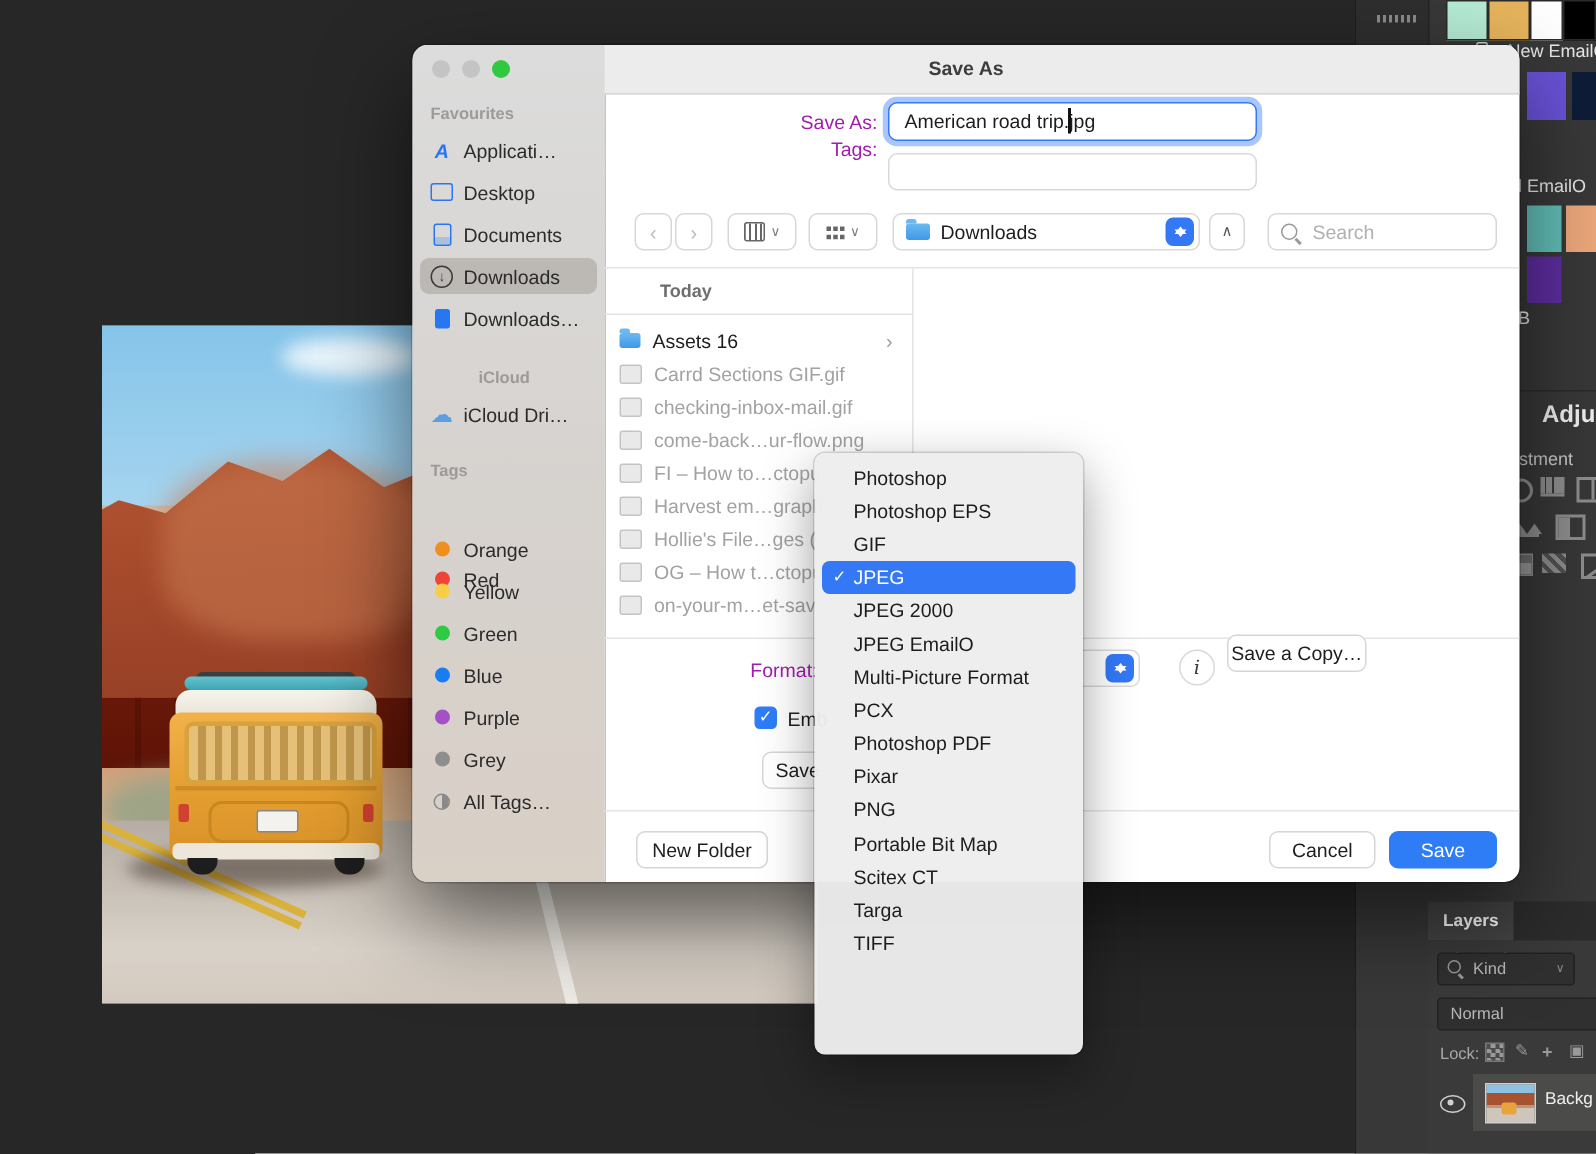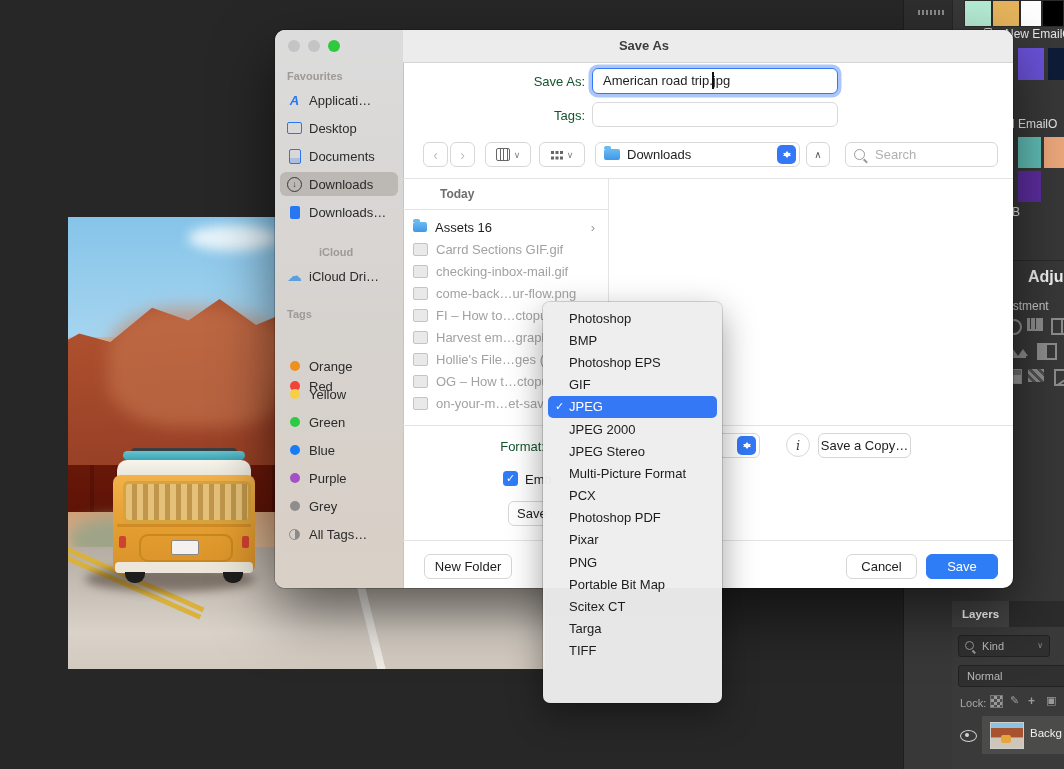--- a/index.html
+++ b/index.html
@@ -96,21 +96,21 @@
   .sb-item.sel{background:#bcb8b4;}
   .sbi{width:15px;display:inline-flex;justify-content:center;align-items:center;flex:none;}
   .sbi-app{color:#2776f2;font-weight:bold;font-size:13px;font-style:italic;}
   .ic-desktop{width:13px;height:10px;border:1.6px solid #2776f2;border-radius:2px;}
   .ic-doc{width:10px;height:13px;border:1.6px solid #2776f2;border-radius:2px;background:linear-gradient(transparent 60%,rgba(39,118,242,.25) 60%);}
   .ic-dl{width:13px;height:13px;border:1.6px solid #3a3a3a;border-radius:50%;color:#3a3a3a;font-size:9px;line-height:13px;text-align:center;}
   .ic-file{width:10px;height:13px;background:#2776f2;border-radius:2px;}
   .ic-cloud{color:#5c9fe0;font-size:15px;}
   .tag-dot{width:10px;height:10px;border-radius:50%;}
   .tag-ring{width:9px;height:9px;border-radius:50%;border:1.4px solid #8a8a8a;background:linear-gradient(90deg,transparent 55%,#8a8a8a 55%);}
-  .fld-lbl{font-size:13px;color:#14532d;text-align:right;}
+  .fld-lbl{font-size:13px;color:#a21caf;text-align:right;}
   .input{border-radius:6px;background:#fff;font-size:13px;color:#1d1d1f;}
   .focus-ring{border:1px solid #3478f6;box-shadow:0 0 0 3.5px rgba(52,120,246,.42);}
   .plain{border:1px solid #d9d9d9;}
   .tb-btn{height:25px;border:1px solid #d7d7d7;border-radius:6px;background:#fff;display:flex;align-items:center;justify-content:center;gap:4px;box-sizing:border-box;}
   .chev{color:#bdbdbd;font-size:14px;line-height:1;}
   .vchev{color:#7d7d7d;font-size:9px;}
   .ic-cols{width:12px;height:11px;border:1.2px solid #666;border-radius:2px;background:repeating-linear-gradient(90deg,transparent 0 2.5px,#666 2.5px 3.7px);}
   .ic-group{width:3px;height:3px;background:#666;box-shadow:4.5px 0 #666,9px 0 #666,0 5.5px #666,4.5px 5.5px #666,9px 5.5px #666;margin-right:9px;margin-bottom:5px;}
   .folder{width:16px;height:11px;background:linear-gradient(#6cb9f0,#3f99e8);border-radius:2px;position:relative;flex:none;}
   .folder::before{content:"";position:absolute;left:0;top:-3px;width:7px;height:3px;background:#6cb9f0;border-radius:2px 2px 0 0;}
@@ -330,21 +330,21 @@
         <span class="tag-ring"></span>
       </span>
     <span>All Tags…</span>
   </div>
 
   <div class="abs fld-lbl" style="left:180px;top:44px;width:130px;">Save As:</div>
   <div class="abs input focus-ring" style="left:317px;top:38px;width:234px;height:24px;line-height:24px;padding-left:10px;">
     <span>American road trip.jpg</span>
   </div>
   <div class="abs caret" style="left:437px;top:42px;"></div>
-  <div class="abs fld-lbl" style="left:180px;top:78px;width:130px;">Tags:</div>
+  <div class="abs fld-lbl" style="left:180px;top:62px;width:130px;">Tags:</div>
   <div class="abs input plain" style="left:317px;top:72px;width:234px;height:23px;line-height:23px;padding-left:10px;">
     <span></span>
   </div>
 
   <div class="abs tb-btn" style="left:148px;top:112px;width:25px;">
       <span class="chev">‹</span>
     </div>
   <div class="abs tb-btn" style="left:175px;top:112px;width:25px;">
       <span class="chev">›</span>
     </div>
@@ -412,21 +412,21 @@
   </div>
 
   <div class="abs hline" style="left:128px;top:395px;width:610px;"></div>
   <div class="abs fld-lbl" style="left:180px;top:409px;width:90px;">Format:</div>
   <div class="abs popup-ctl" style="left:275px;top:403px;width:210px;height:25px;padding:0 3px 0 8px;box-sizing:border-box;justify-content:flex-end;">
     <span class="stepper"></span>
   </div>
   <div class="abs info-btn" style="left:511px;top:403px;">
       <span>i</span>
     </div>
-  <div class="abs btn" style="left:543px;top:403px;width:93px;">
+  <div class="abs btn" style="left:543px;top:393px;width:93px;">
       <span>Save a Copy…</span>
     </div>
   <div class="abs checkbox" style="left:228px;top:441px;">✓</div>
   <div class="abs" style="left:250px;top:442px;font-size:13px;color:#1d1d1f;">Emb</div>
   <div class="abs btn" style="left:233px;top:471px;width:60px;justify-content:flex-start;padding-left:8px;">
       <span>Save</span>
     </div>
 
   <div class="abs hline" style="left:128px;top:510px;width:610px;"></div>
   <div class="abs btn" style="left:149px;top:524px;width:88px;">
@@ -438,37 +438,34 @@
   <div class="abs btn primary" style="left:651px;top:524px;width:72px;">
       <span>Save</span>
     </div>
 </div>
 
 <div class="abs menu">
   <div class="mi">
       <span>Photoshop</span>
     </div>
   <div class="mi">
-      <span>BMP</span>
-    </div>
-  <div class="mi">
       <span>Photoshop EPS</span>
     </div>
   <div class="mi">
       <span>GIF</span>
     </div>
   <div class="mi sel">
     <span class="ck">✓</span>
     <span>JPEG</span>
   </div>
   <div class="mi">
       <span>JPEG 2000</span>
     </div>
   <div class="mi">
-      <span>JPEG Stereo</span>
+      <span>JPEG EmailO</span>
     </div>
   <div class="mi">
       <span>Multi-Picture Format</span>
     </div>
   <div class="mi">
       <span>PCX</span>
     </div>
   <div class="mi">
       <span>Photoshop PDF</span>
     </div>

